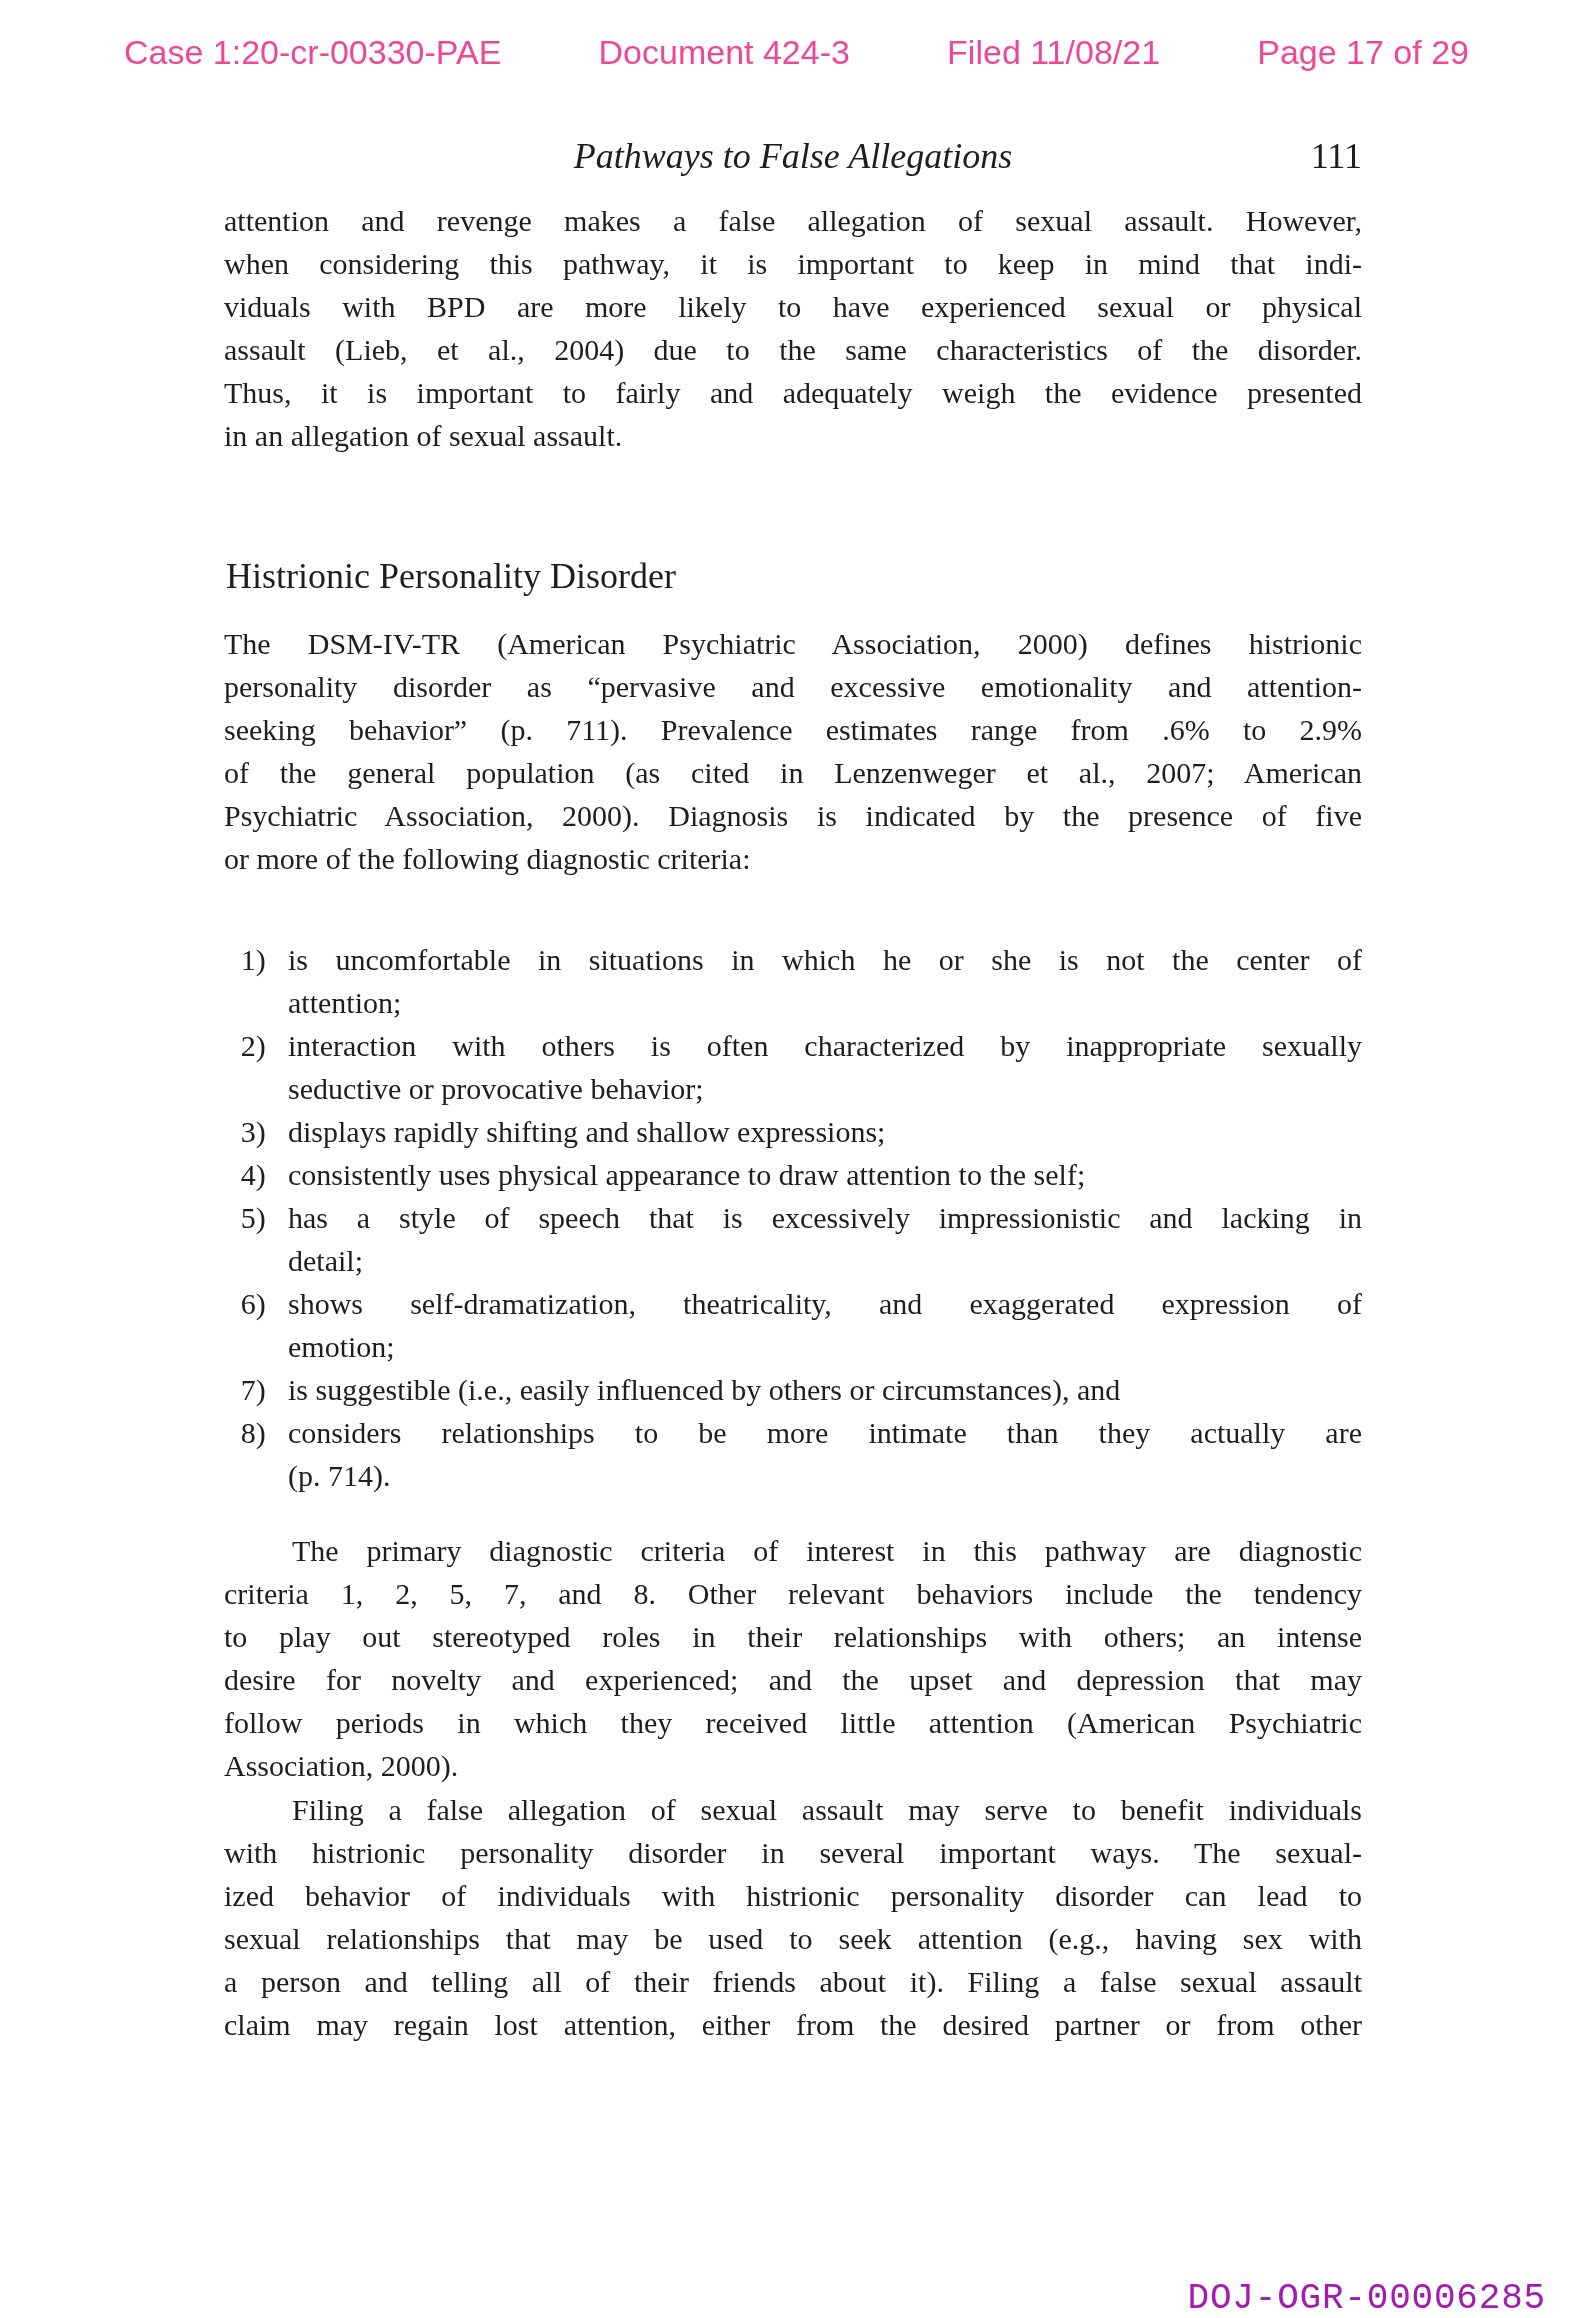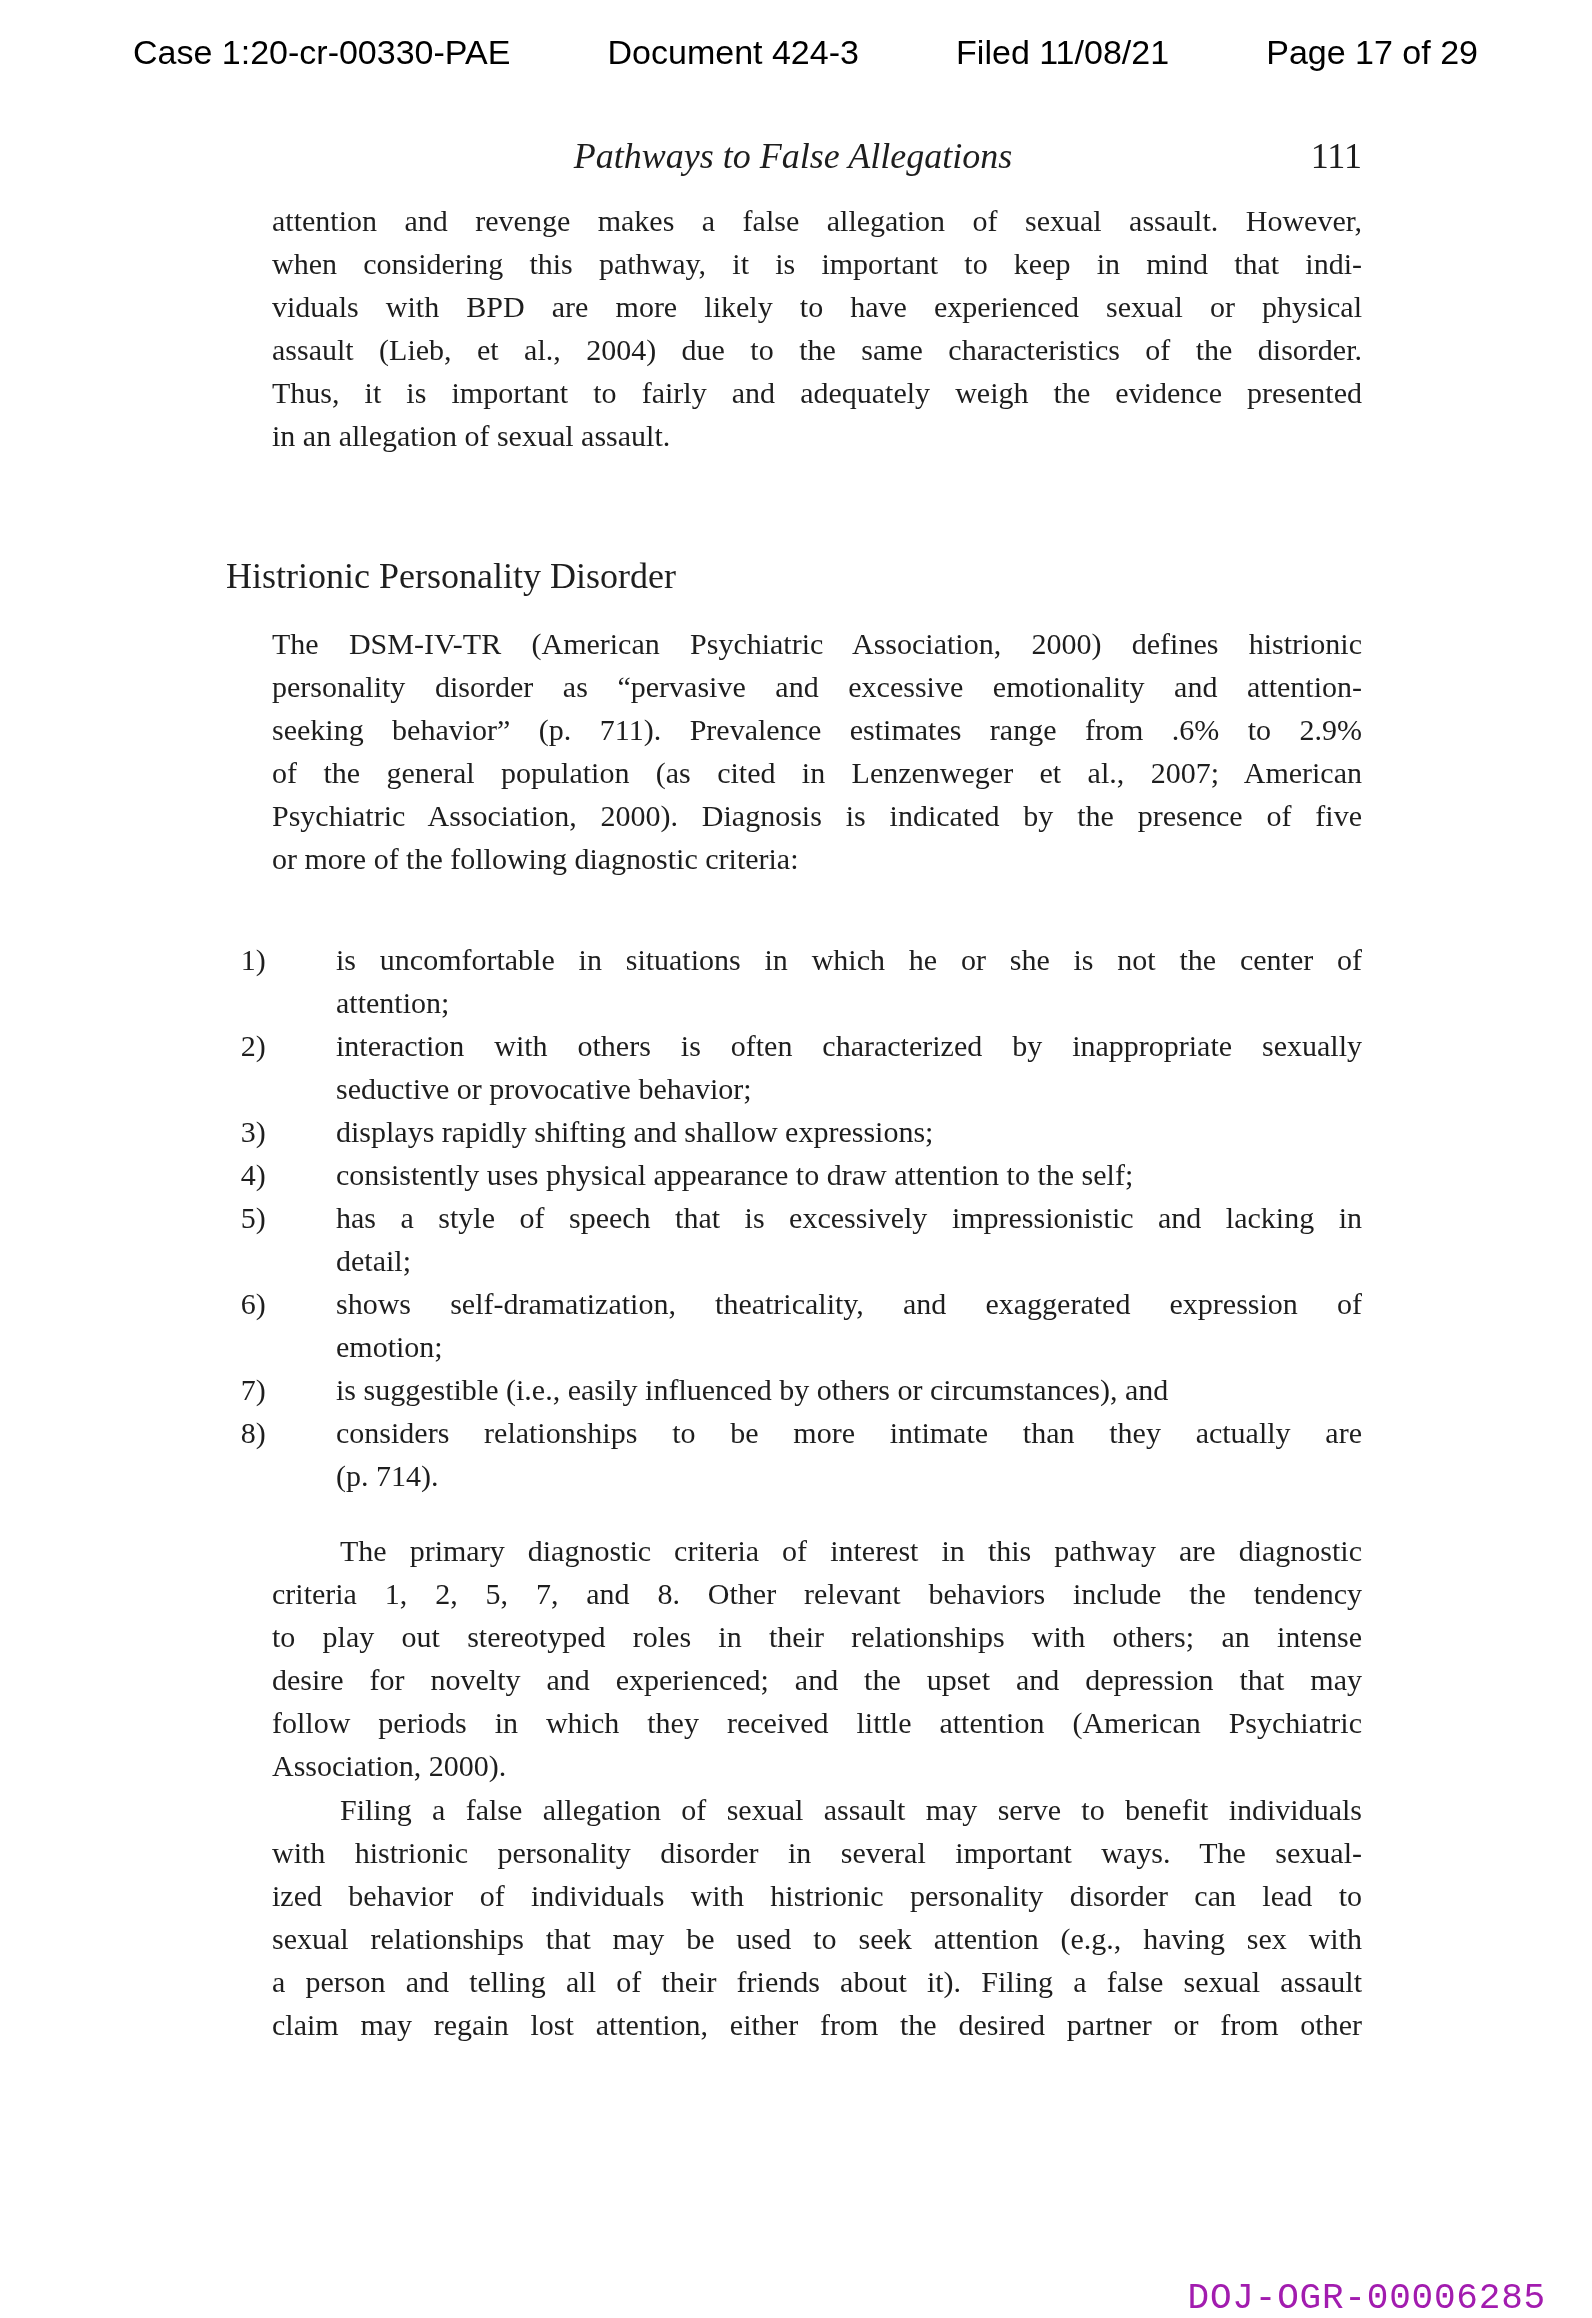--- a/index.html
+++ b/index.html
@@ -9,27 +9,27 @@
     height: 2319px;
     background: #ffffff;
     font-family: "Liberation Serif", serif;
     color: #1e1e1e;
     overflow: hidden;
   }
   
   .stamp {
     position: absolute;
     top: 33px;
-    left: 133px;
+    left: 124px;
     width: 1345px;
     display: flex;
     justify-content: space-between;
     font-family: "Liberation Sans", sans-serif;
     font-size: 34px;
-    color: #000000;
+    color: #ec4899;
     white-space: nowrap;
   }
   
   .runhead {
     position: absolute;
     top: 135px;
     left: 224px;
     width: 1138px;
     height: 43px;
     font-size: 36px;
@@ -42,21 +42,21 @@
   }
   .rh-folio { position: absolute; right: 0; top: 0; }
 
   .para, .dlist {
     position: absolute;
     left: 224px;
     width: 1138px;
     font-size: 30px;
     line-height: 43px;
   }
-  .ln { text-align: left; margin-left: 48px; }
+  .ln { text-align: left; }
   .ln.j {
     text-align: justify;
     text-align-last: justify;
     text-justify: inter-word;
   }
   .ln.ind { text-indent: 68px; }
 
   .p1 { top: 199px; }
   .heading {
     position: absolute;

